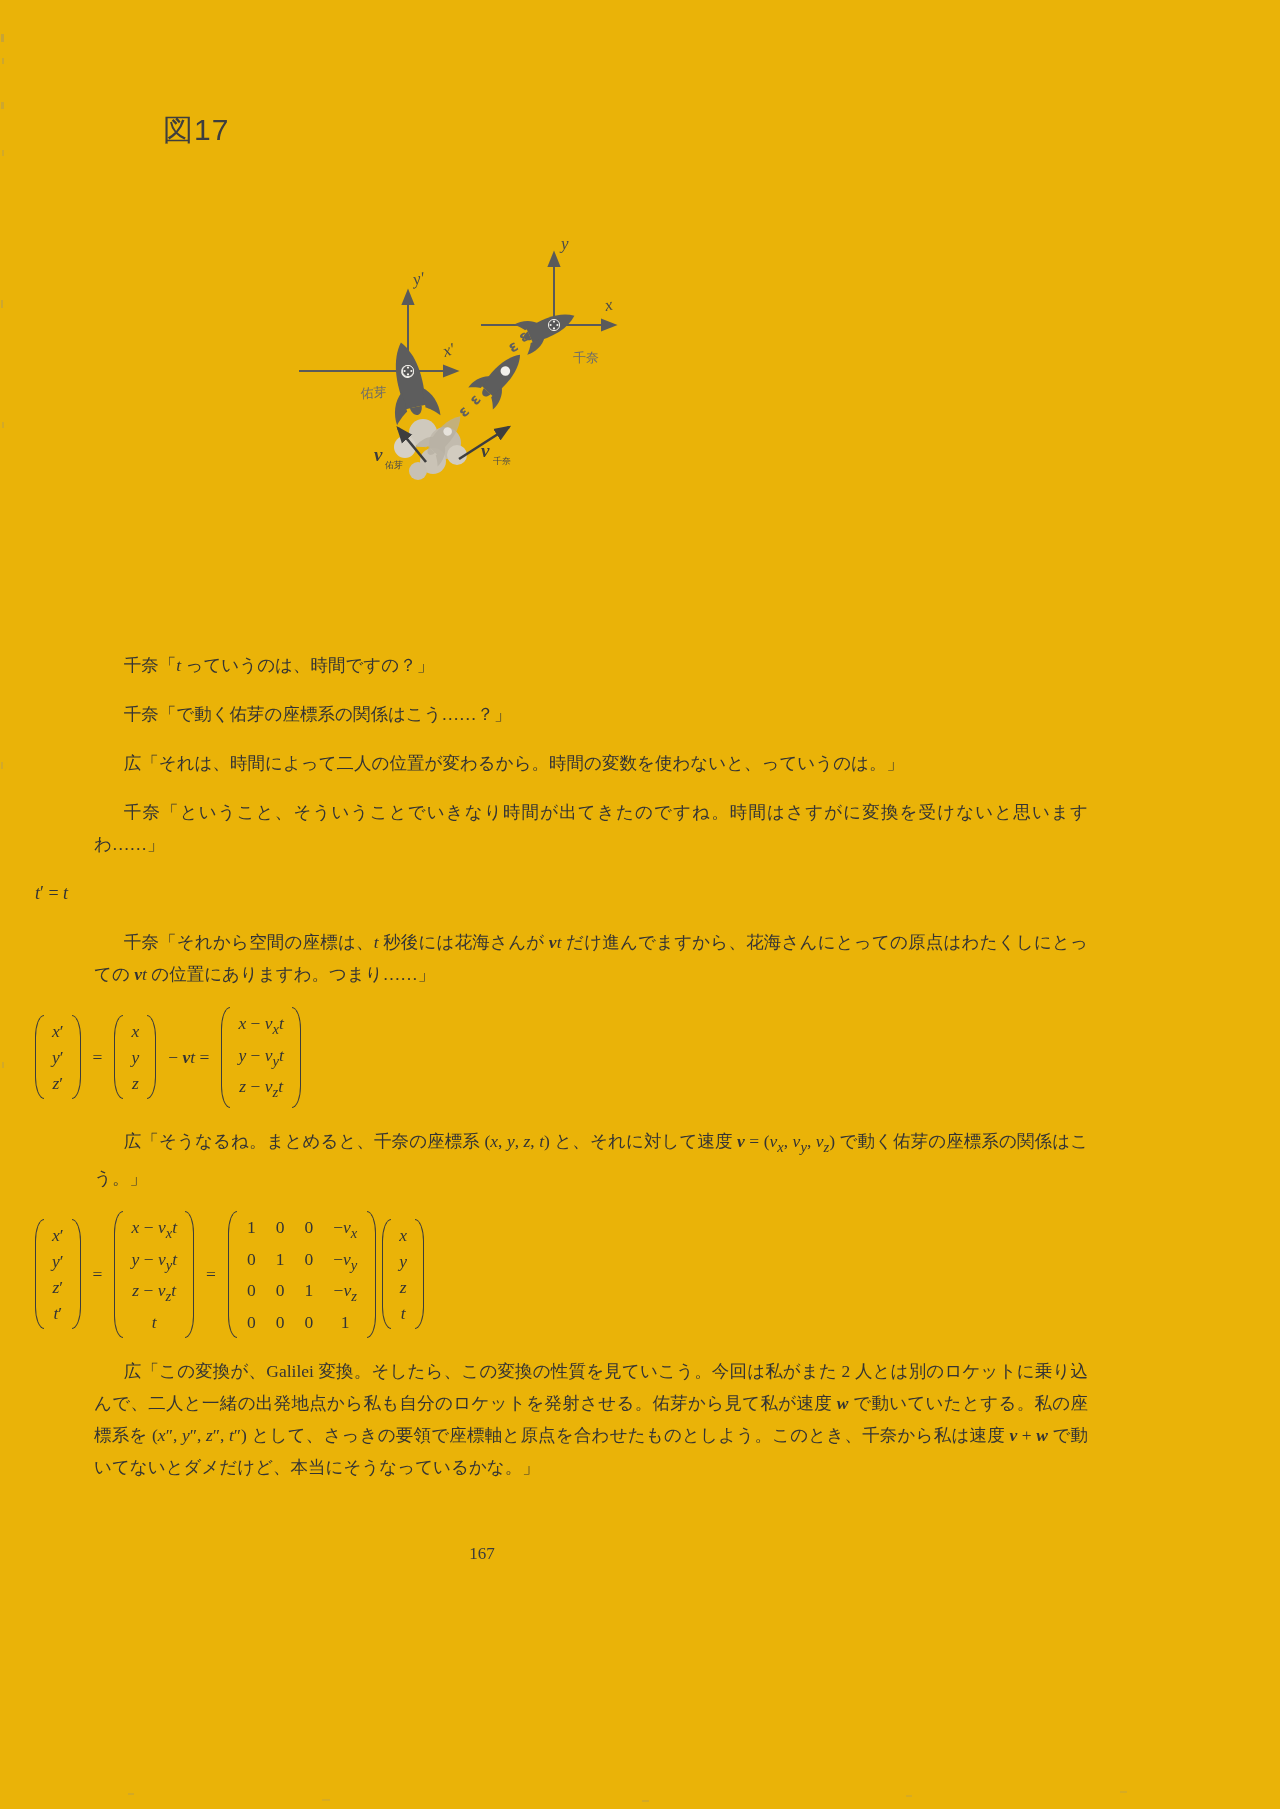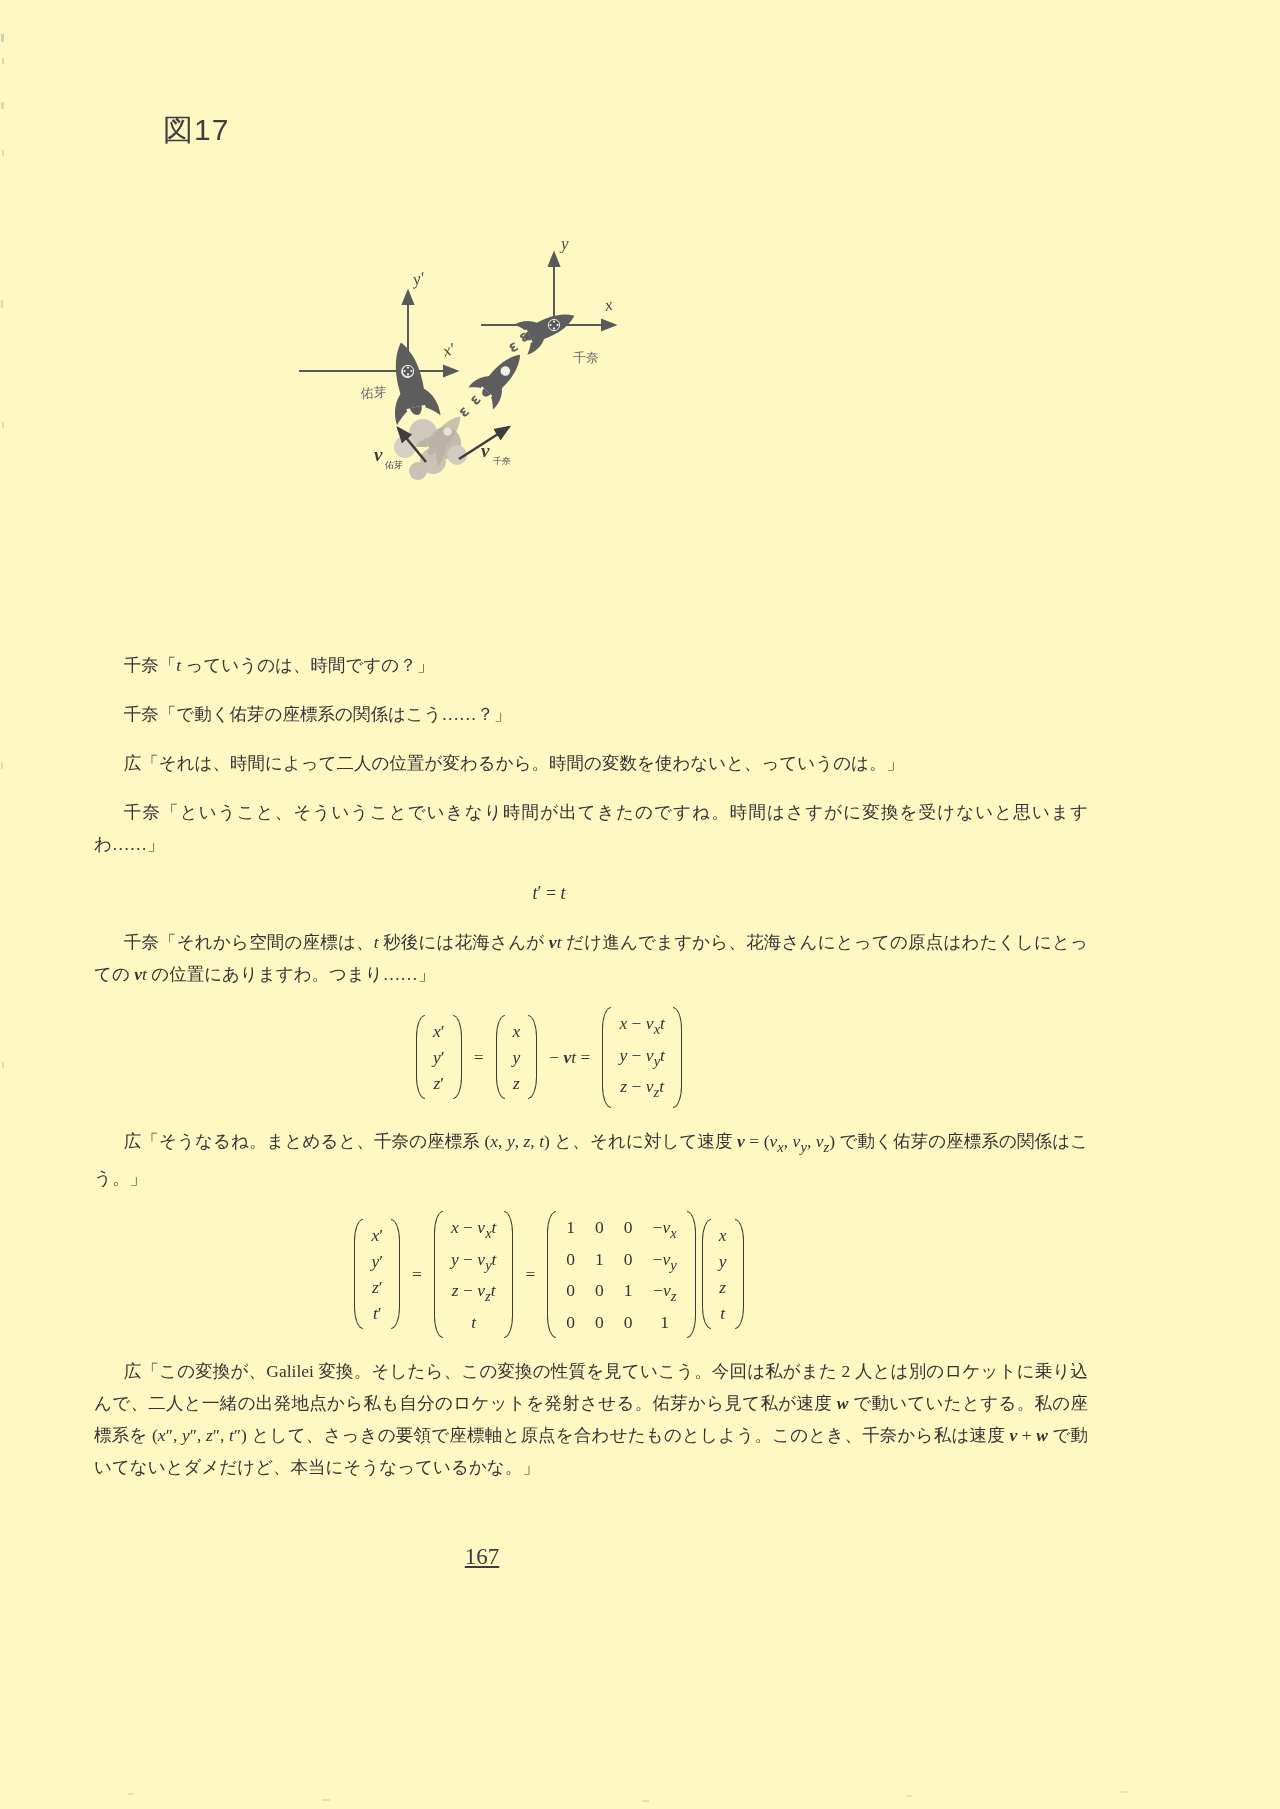--- a/index.html
+++ b/index.html
@@ -1,18 +1,18 @@
 <!DOCTYPE html>
 <html><head>
 <meta charset="utf-8">
 <style>
   html,body { margin:0; padding:0; background:#d9d9d9; }
   .page {
     position:relative; width:1280px; height:1809px; margin:0 auto;
-    background:#fef9c3; overflow:hidden;
+    background:#eab308; overflow:hidden;
     font-family:"Liberation Serif","DejaVu Serif",serif;
     color:#343434;
   }
   .fig-label {
     position:absolute; left:163px; top:110px;
     font-family:"Liberation Sans","DejaVu Sans",sans-serif;
     font-size:30px; letter-spacing:1px; color:#3e3e3e;
   }
   .diagram { position:absolute; left:275px; top:185px; width:360px; height:310px; }
   .axlbl { font-family:"Liberation Serif",serif; font-style:italic; font-size:17px; fill:#4a4a4a; }
@@ -21,21 +21,21 @@
   .vsub { font-family:"Liberation Serif",serif; font-size:9px; fill:#4a4a4a; }
   .puff { font-family:"DejaVu Sans",sans-serif; font-weight:bold; font-size:15px; fill:#5f5f5f; }
 
   .text-col {
     position:absolute; left:77px; top:632px; width:1028px;
     font-size:17.5px; line-height:32px; text-align:justify;
   }
   .text-col p { margin:17px; text-indent:1.7em; }
   .text-col i { font-family:"Liberation Serif",serif; }
 
-  .eq { display:flex; justify-content:center; align-items:center; gap:12px;
+  .eq { display:flex; align-items:center; gap:12px;
         position:relative; left:-42px; text-indent:0; white-space:nowrap; }
   .eq-time  { margin:15px 0 13px; font-size:18px; }
   .eq-vec   { margin:15px 0 11px; }
   .eq-mat   { margin:15px 0 13px; }
 
   .vec { display:inline-flex; align-items:stretch; }
   .vcol { display:flex; flex-direction:column; align-items:center; justify-content:center;
           padding:3px 8px; }
   .vcol span { line-height:26px; font-size:17.5px; white-space:nowrap; }
   .par { width:8px; }
@@ -44,21 +44,21 @@
            border-top-left-radius:9px 22px; border-bottom-left-radius:9px 22px; }
   .par.r { border-right:1.6px solid #3c3c3c; border-top:1.6px solid #3c3c3c;
            border-bottom:1.6px solid #3c3c3c;
            border-top-right-radius:9px 22px; border-bottom-right-radius:9px 22px; }
   .mx { display:grid; grid-template-columns:repeat(4,max-content); column-gap:20px;
         padding:3px 10px; align-content:center; justify-items:center; }
   .mx span { line-height:26px; font-size:17.5px; white-space:nowrap; }
   .op { font-size:17.5px; }
 
   .pgnum { position:absolute; top:1544px; left:482px; transform:translateX(-50%);
-           font-size:23px; color:#3c3c3c;text-decoration:underline; }
+           font-size:17px; color:#3c3c3c; }
 
   .art { position:absolute; background:#8a8a8a; }
 </style>
 </head>
 <body>
 
 <div class="page">
 
   <div class="fig-label">図17</div>
 

